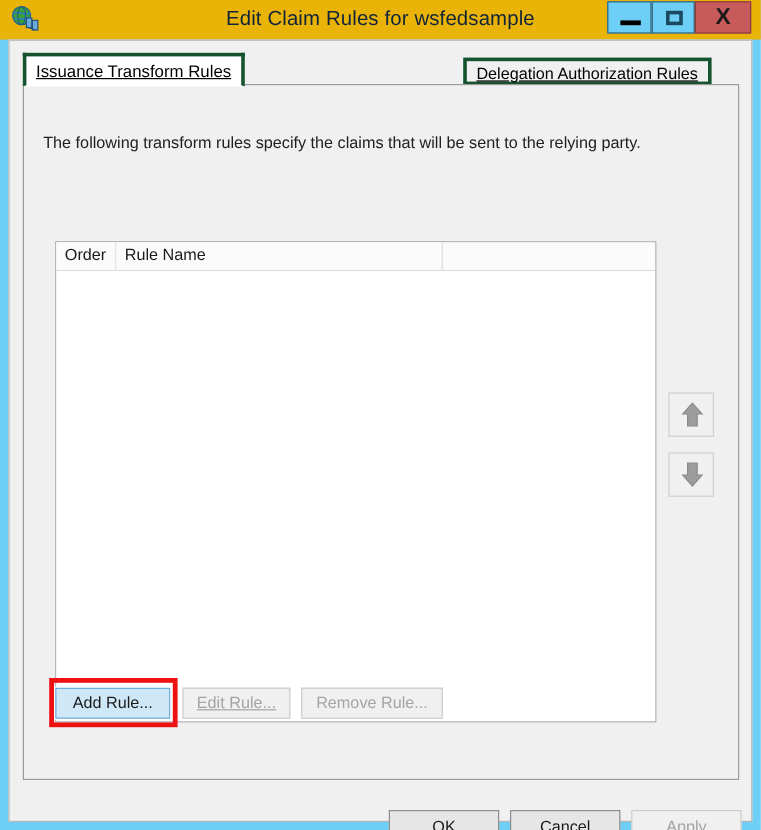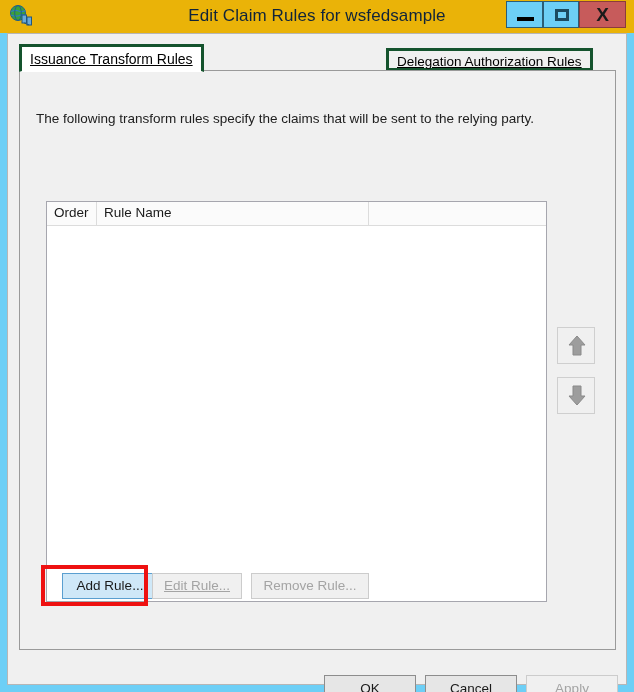--- a/index.html
+++ b/index.html
@@ -210,21 +210,20 @@
   .actbtn.disabled {
     color: #a4a4a4;
     border-color: #cccccc;
     background: #f0f0f0;
   }
   #btn-add-rule {
     left: 38px; top: 539px; width: 96px;
     background: #cfe8f8;
     border: 1px solid #5a9fd0;
     outline: 1px solid #ffffff;
-    margin-left: 16px;
   }
   #btn-edit-rule   { left: 144px; top: 539px; width: 90px; text-decoration: underline; }
   #btn-remove-rule { left: 243px; top: 539px; width: 118px; }
 
   
   #highlight-box {
     position: absolute;
     left: 33px; top: 531px;
     width: 107px; height: 41px;
     border: 4px solid #ee1111;

